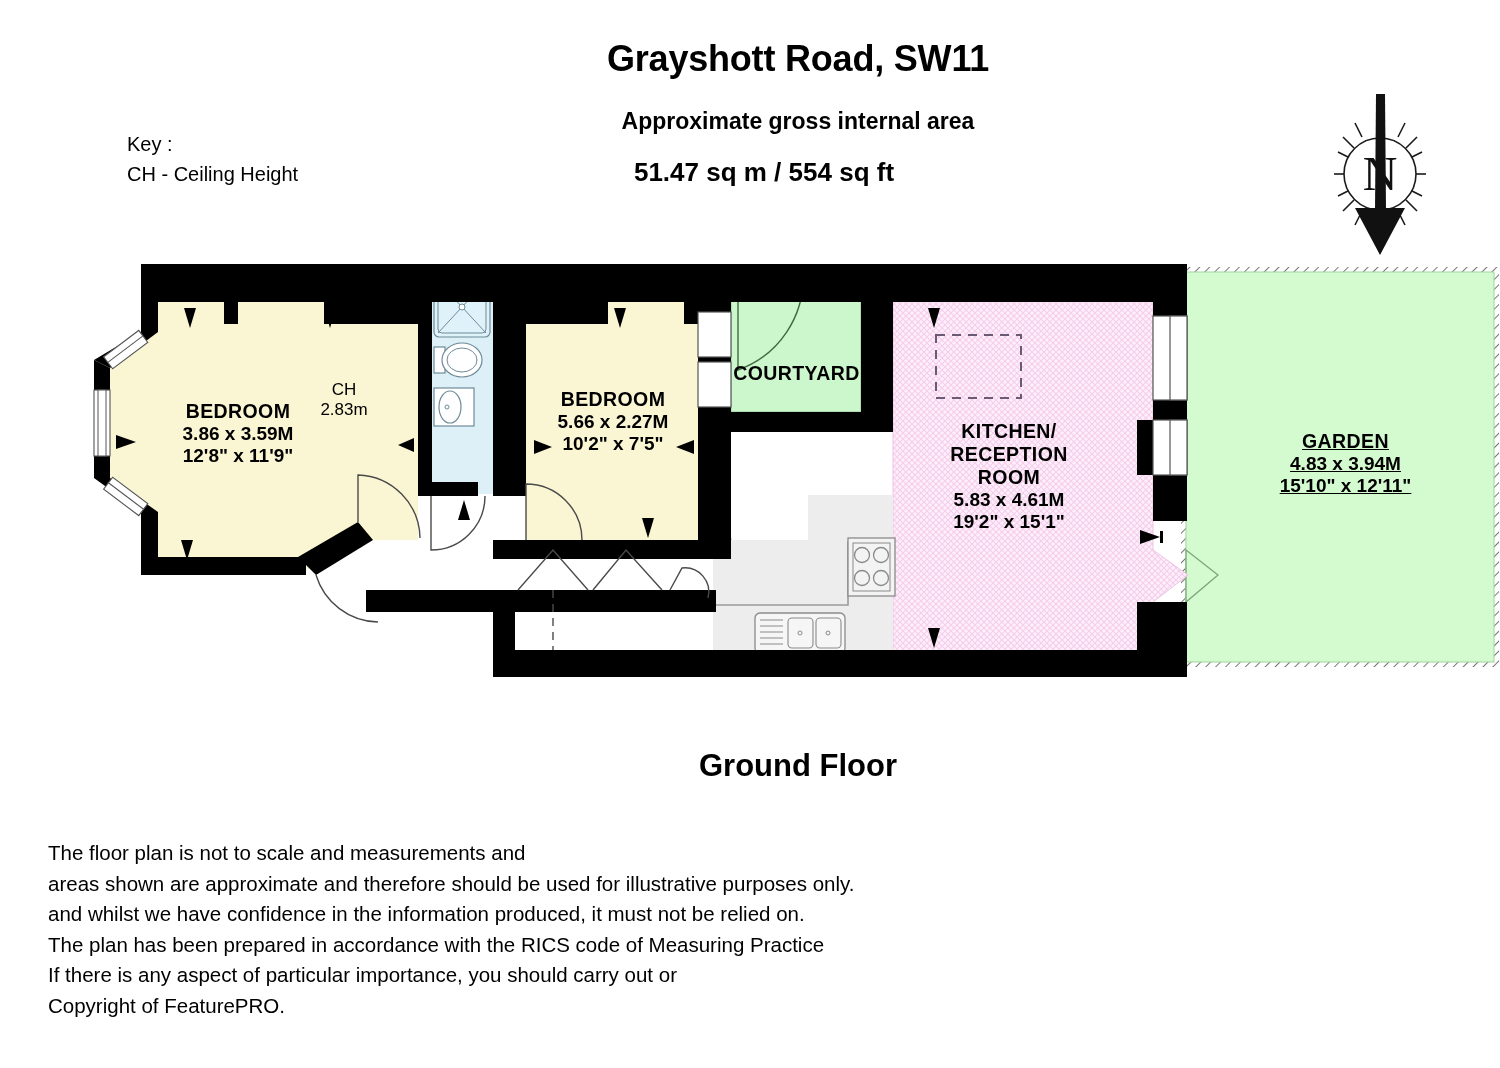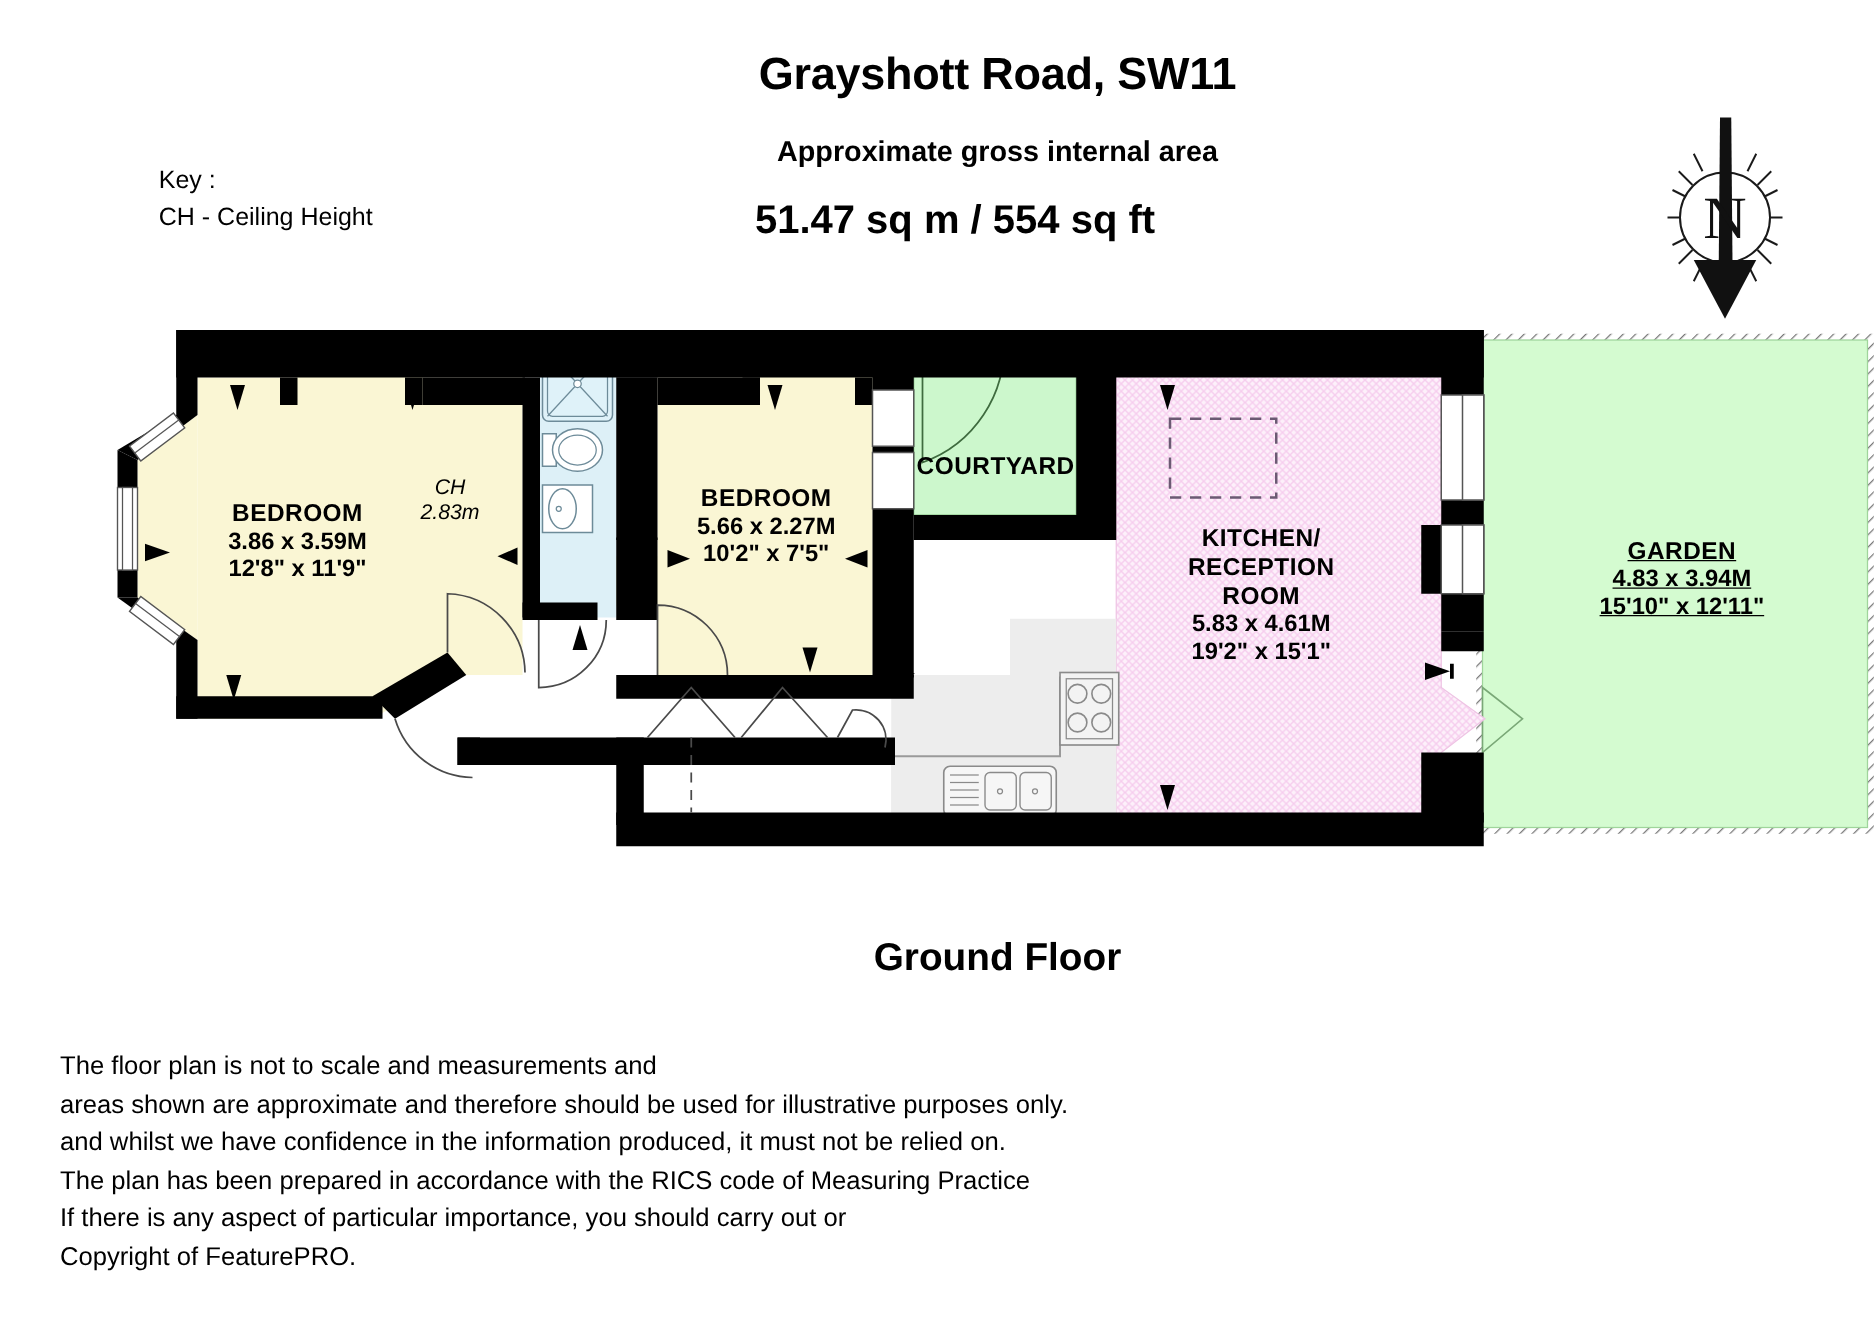--- a/index.html
+++ b/index.html
@@ -23,21 +23,21 @@
     font-size: 36px; font-weight: bold; letter-spacing: -0.2px;
   }
   .subtitle {
     position: absolute; left: 0; top: 108px; width: 1500px;
     text-align: center;
     font-size: 23px; font-weight: bold;
   }
   .area {
     position: absolute; left: 0; top: 157px; width: 1432px;
     text-align: center;
-    font-size: 32px; font-weight: bold;
+    font-size: 26px; font-weight: bold;
   }
 
   
   .key-block {
     position: absolute; left: 79px; top: 129px;
     font-size: 20px; line-height: 30px;
   }
 
   
   .compass { position: absolute; left: 1262px; top: 92px; width: 140px; height: 165px; }
@@ -333,21 +333,21 @@
       </g>
     </svg>
 
     
     <div class="rlabel" style="left:60px; top:150px; width:260px;">
       <div class="nm">BEDROOM</div>
       <div class="dim">3.86 x 3.59M</div>
       <div class="dim">12'8" x 11'9"</div>
     </div>
 
-    <div class="ch-label" style="left:277px; top:130px; width:70px;font-style:italic;">
+    <div class="ch-label" style="left:261px; top:130px; width:70px;">
       <div>CH</div>
       <div>2.83m</div>
     </div>
 
     <div class="rlabel" style="left:440px; top:138px; width:250px;">
       <div class="nm">BEDROOM</div>
       <div class="dim">5.66 x 2.27M</div>
       <div class="dim">10'2" x 7'5"</div>
     </div>
 

